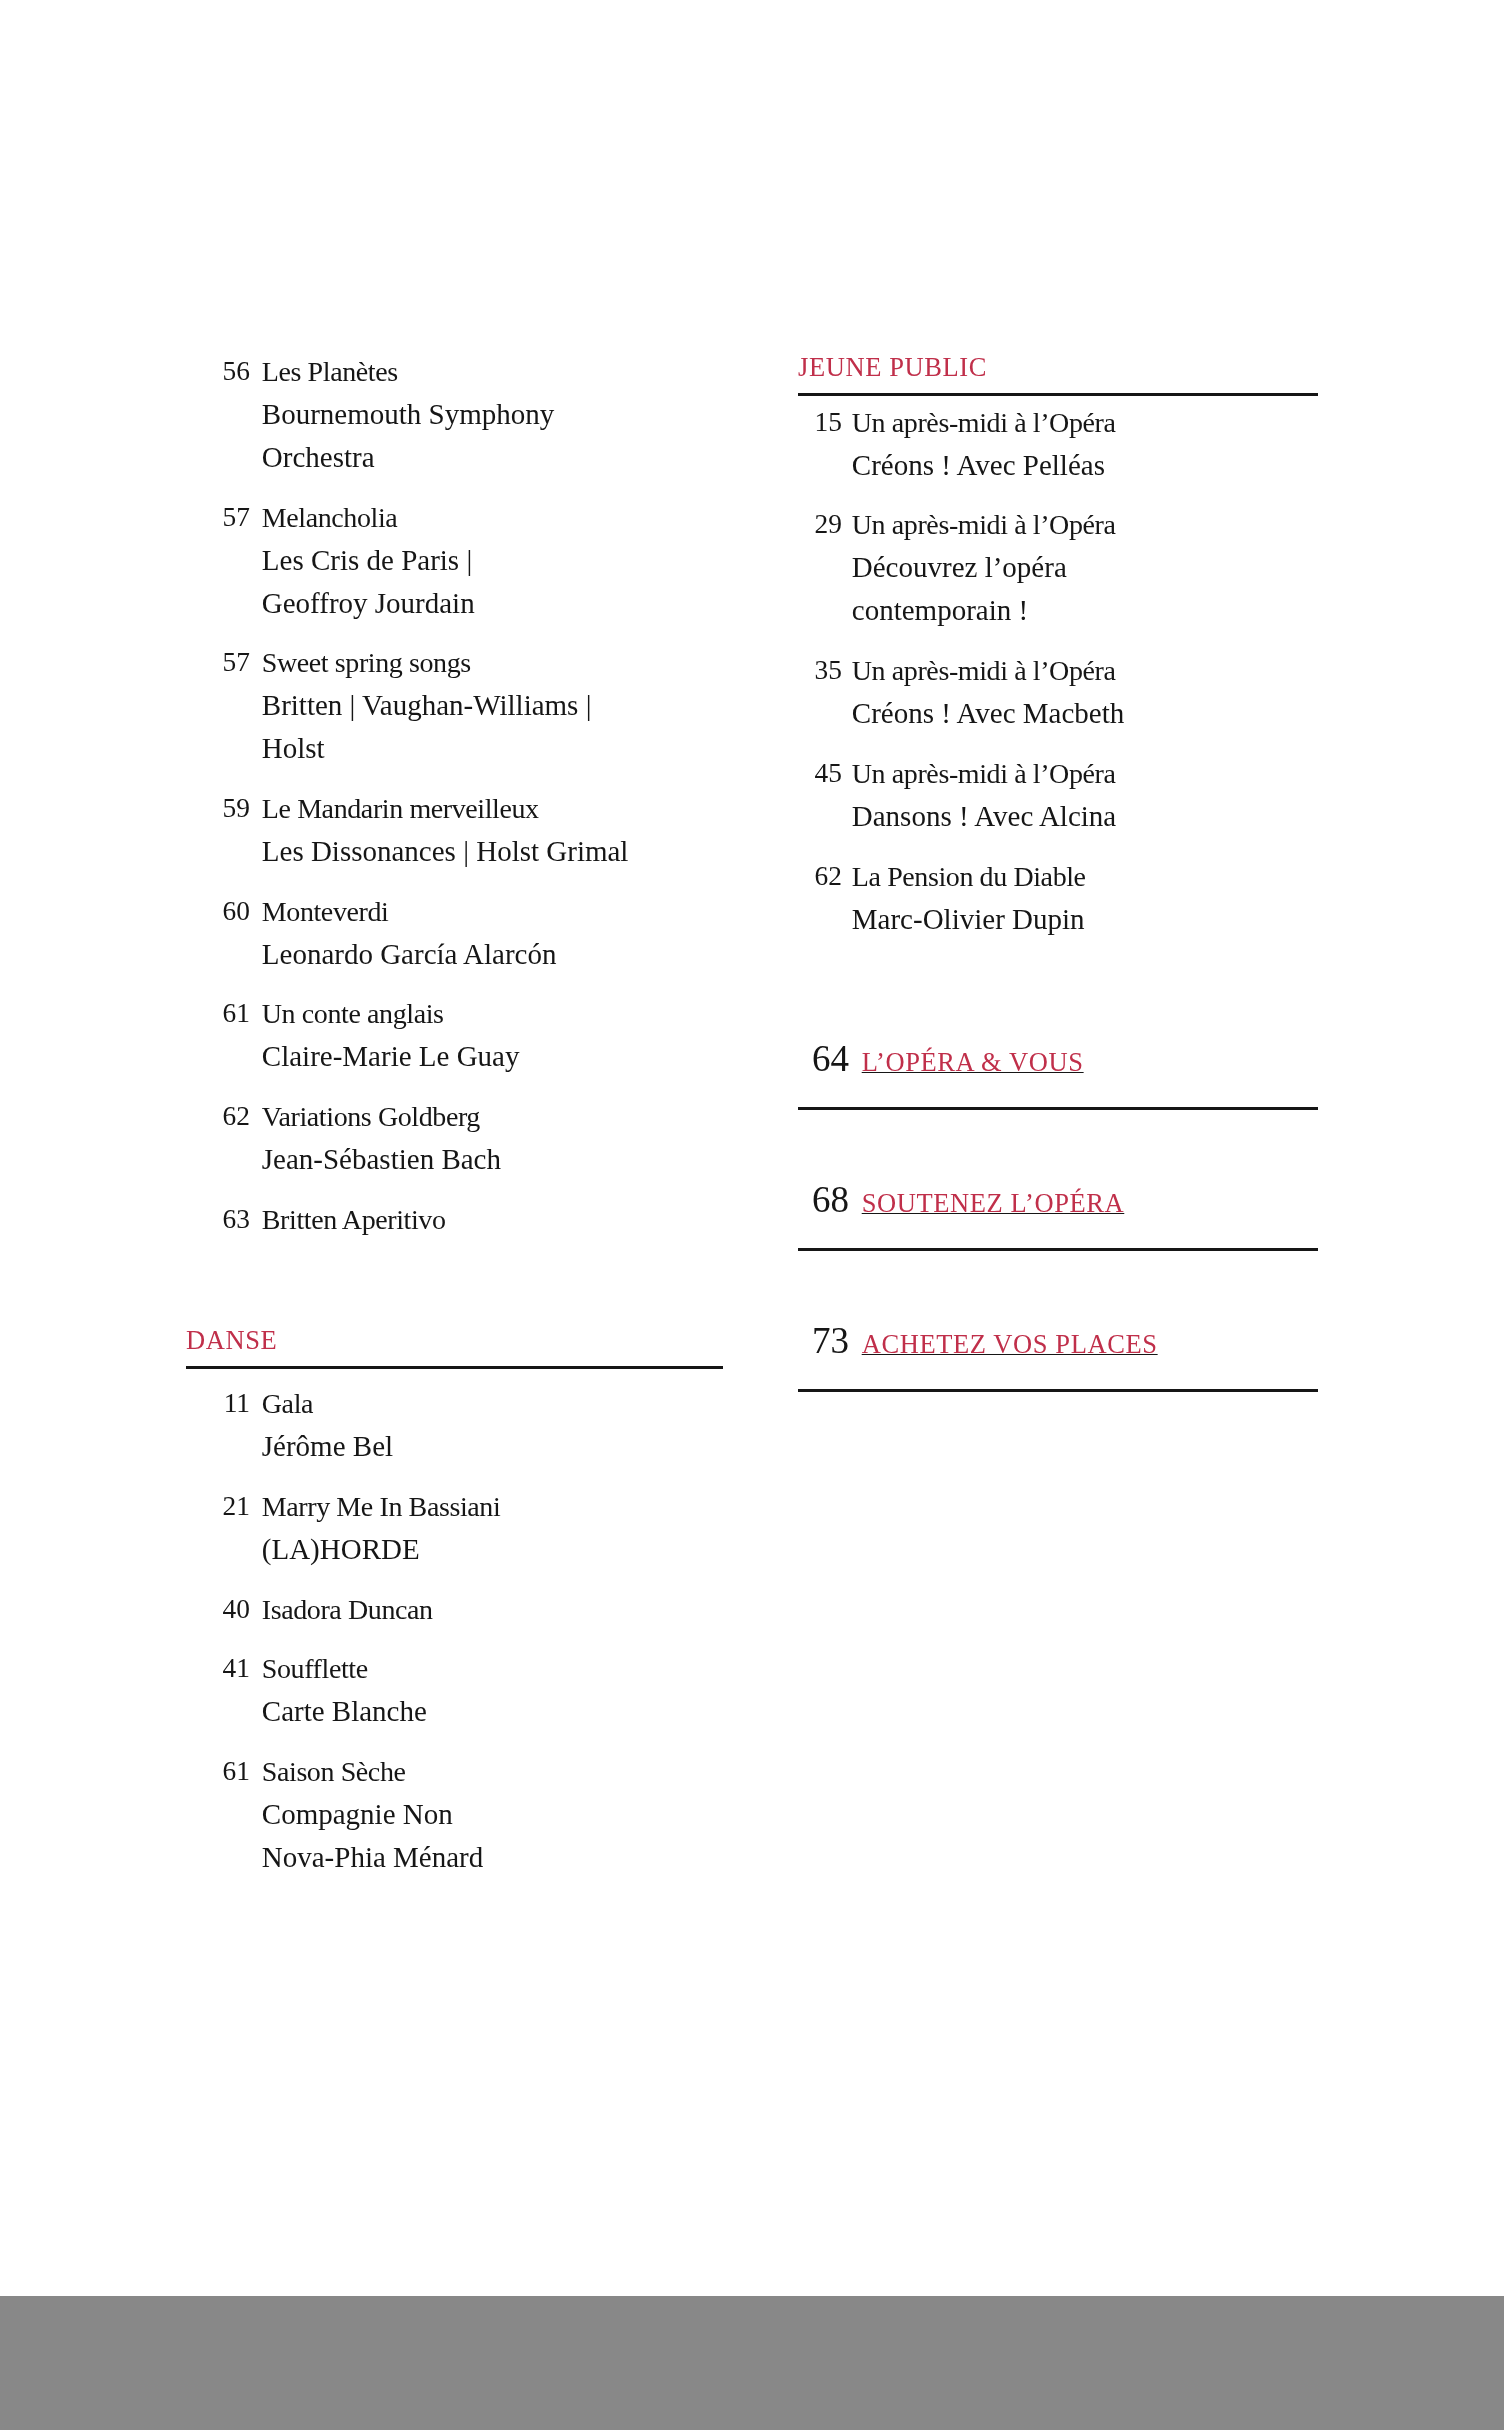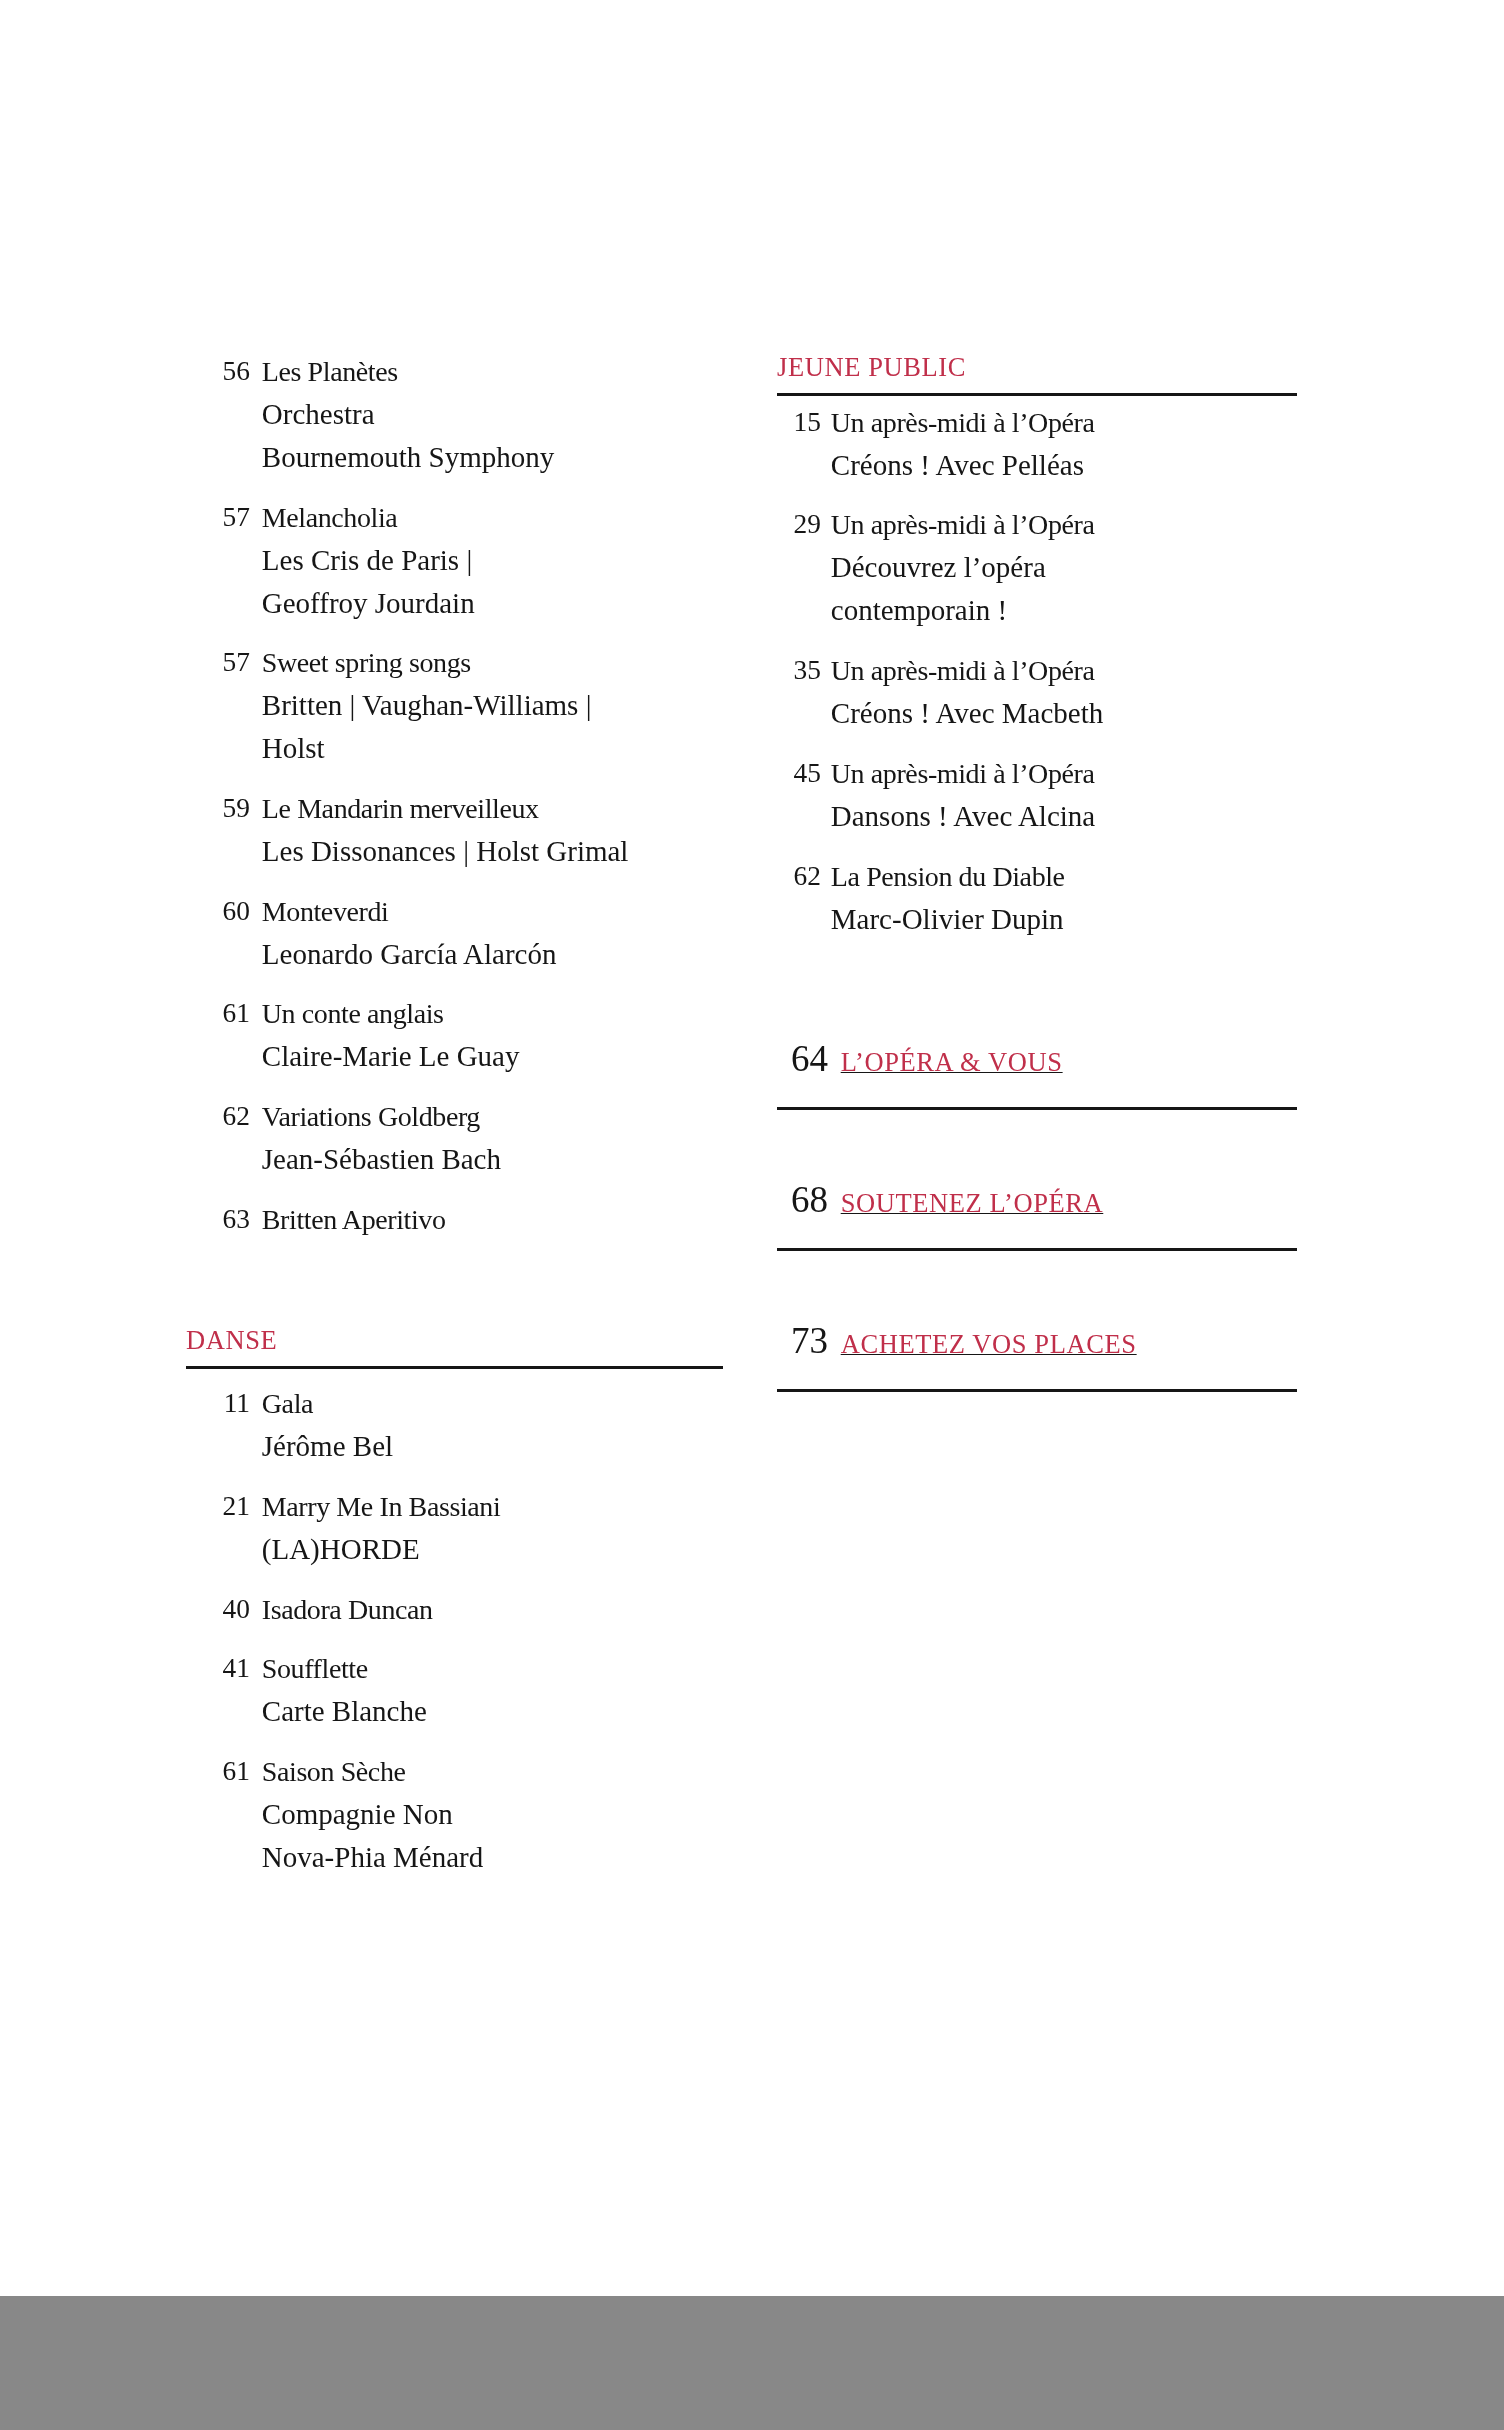--- a/index.html
+++ b/index.html
@@ -12,21 +12,21 @@
     position:relative;
     width:1505px;height:2296px;
     background:var(--paper);
     color:var(--ink);
     font-family:"Liberation Serif","DejaVu Serif",serif;
     overflow:hidden;
     margin:0 auto;
   }
   .col{position:absolute;top:350px;}
   .col-left{left:186px;width:537px;}
-  .col-right{left:777px;width:520px;}
+  .col-right{left:798px;width:520px;}
 
   .entry{display:flex;margin-top:16.7px;}
   .entry:first-child{margin-top:0;}
   .entry .num{
     flex:0 0 64px;width:64px;text-align:right;margin-right:11.8px;
     font-size:27.4px;line-height:43px;
   }
   .col-right .entry .num{flex:0 0 44px;width:44px;margin-right:9.8px;}
   .entry .txt{flex:1;min-width:0;}
   .title{
@@ -71,22 +71,22 @@
 <div class="page">
 
   <div class="col col-left">
 
     <div class="entries">
 
       <div class="entry">
         <div class="num">56</div>
         <div class="txt">
           <div class="title">Les Planètes</div>
+          <div class="sub">Bournemouth Symphony</div>
           <div class="sub">Orchestra</div>
-          <div class="sub">Bournemouth Symphony</div>
         </div>
       </div>
 
       <div class="entry">
         <div class="num">57</div>
         <div class="txt">
           <div class="title">Melancholia</div>
           <div class="sub">Les Cris de Paris |</div>
           <div class="sub">Geoffroy Jourdain</div>
         </div>

